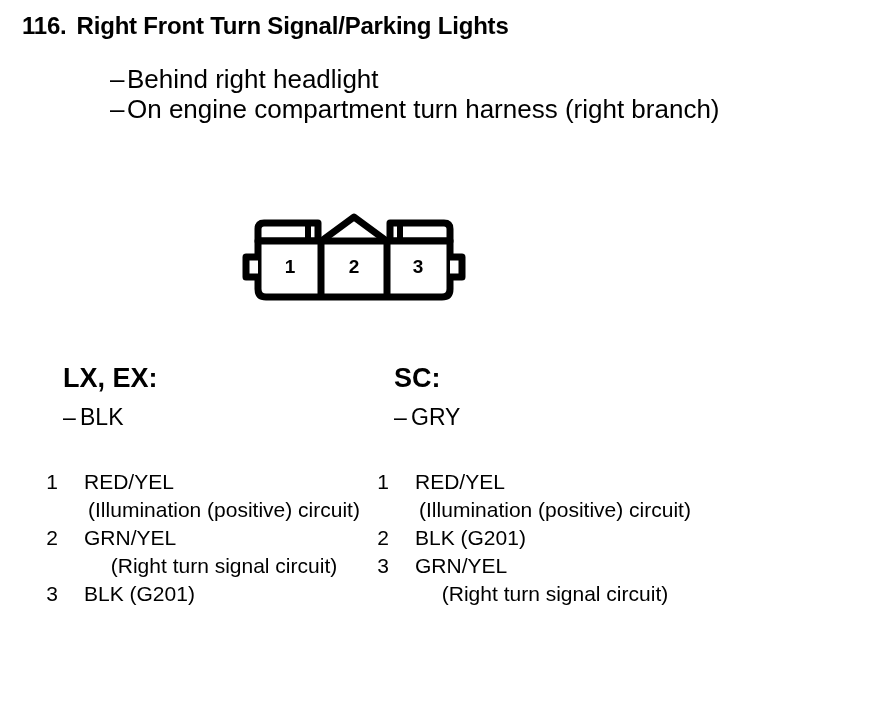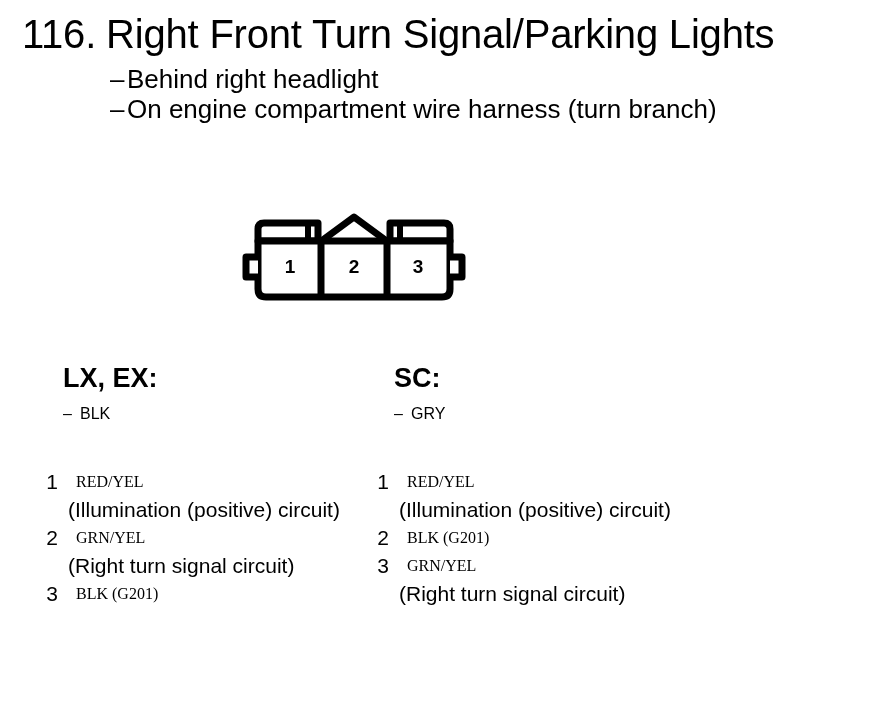--- a/index.html
+++ b/index.html
@@ -22,22 +22,22 @@
   #header-block {
     position: absolute;
     left: 0;
     top: 0;
     width: 880px;
   }
   #page-title {
     position: absolute;
     left: 22px;
     top: 14px;
-    font-size: 40px;
-    font-weight: normal;
+    font-size: 24px;
+    font-weight: bold;
     letter-spacing: -0.2px;
     white-space: nowrap;
     line-height: 1.0;
   }
   .title-num {
     margin-right: 10px;
   }
   .bullet-line {
     position: absolute;
     left: 110px;
@@ -91,21 +91,21 @@
     top: 0px;
     font-size: 27px;
     font-weight: bold;
     white-space: nowrap;
     line-height: 1.0;
   }
   .variant-color {
     position: absolute;
     left: 23px;
     top: 41px;
-    font-size: 16px;
+    font-size: 23px;
     white-space: nowrap;
     line-height: 1.0;
   }
   .variant-color .bullet-dash {
     display: inline-block;
     width: 17px;
   }
 
   .pin-list {
     position: absolute;
@@ -129,50 +129,50 @@
   .pin-index {
     position: absolute;
     left: 0px;
     top: 0;
     width: 18px;
     text-align: right;
     font-size: 21px;
   }
   .pin-wire {
     position: absolute;
-    left: 36px;
-    top: 0;
-    font-size: 16px;
-    white-space: nowrap;
-    font-family: Liberation Serif, serif;
+    left: 44px;
+    top: 0;
+    font-size: 21px;
+    white-space: nowrap;
   }
   .pin-desc {
     display: block;
     margin-left: 28px;
     height: 28px;
     line-height: 28px;
     font-size: 21px;
     white-space: nowrap;
+    text-align: center;
   }
 </style>
 </head>
 <body>
 
 <div id="header-block">
 
   <div id="page-title">
     <span class="title-num">116.</span><span>Right Front Turn Signal/Parking Lights</span>
   </div>
 
   <div class="bullet-line" id="bullet-line-0">
     <span class="bullet-dash">–</span><span>Behind right headlight</span>
   </div>
 
   <div class="bullet-line" id="bullet-line-1">
-    <span class="bullet-dash">–</span><span>On engine compartment wire harness (turn branch)</span>
+    <span class="bullet-dash">–</span><span>On engine compartment turn harness (right branch)</span>
   </div>
 
 </div>
 
 <div id="connector-diagram">
   <svg id="connector-svg" width="240" height="105" viewBox="0 0 240 105">
 
     <path d="M 20 24 q 0 -6 6 -6 L 80 18 L 80 36 L 20 36 Z" fill="none" stroke="#000" stroke-width="7" stroke-linejoin="round"></path>
 
     <line x1="70" y1="20" x2="70" y2="35" stroke="#000" stroke-width="6"></line>

